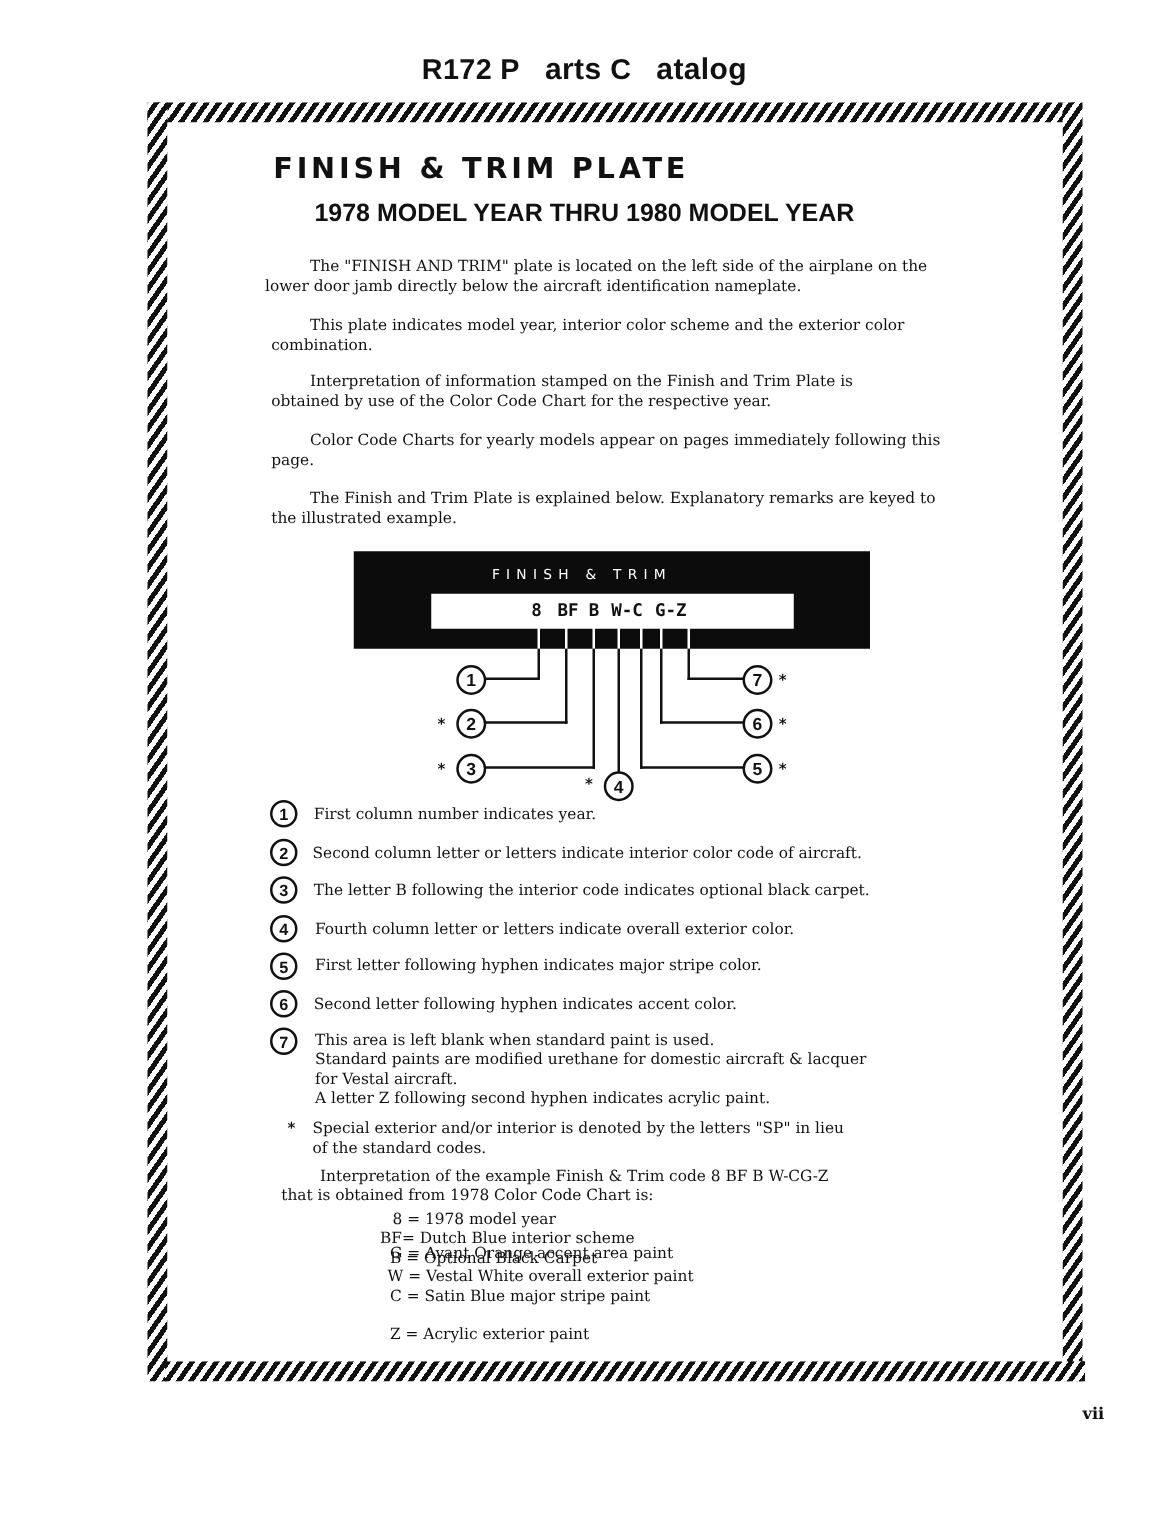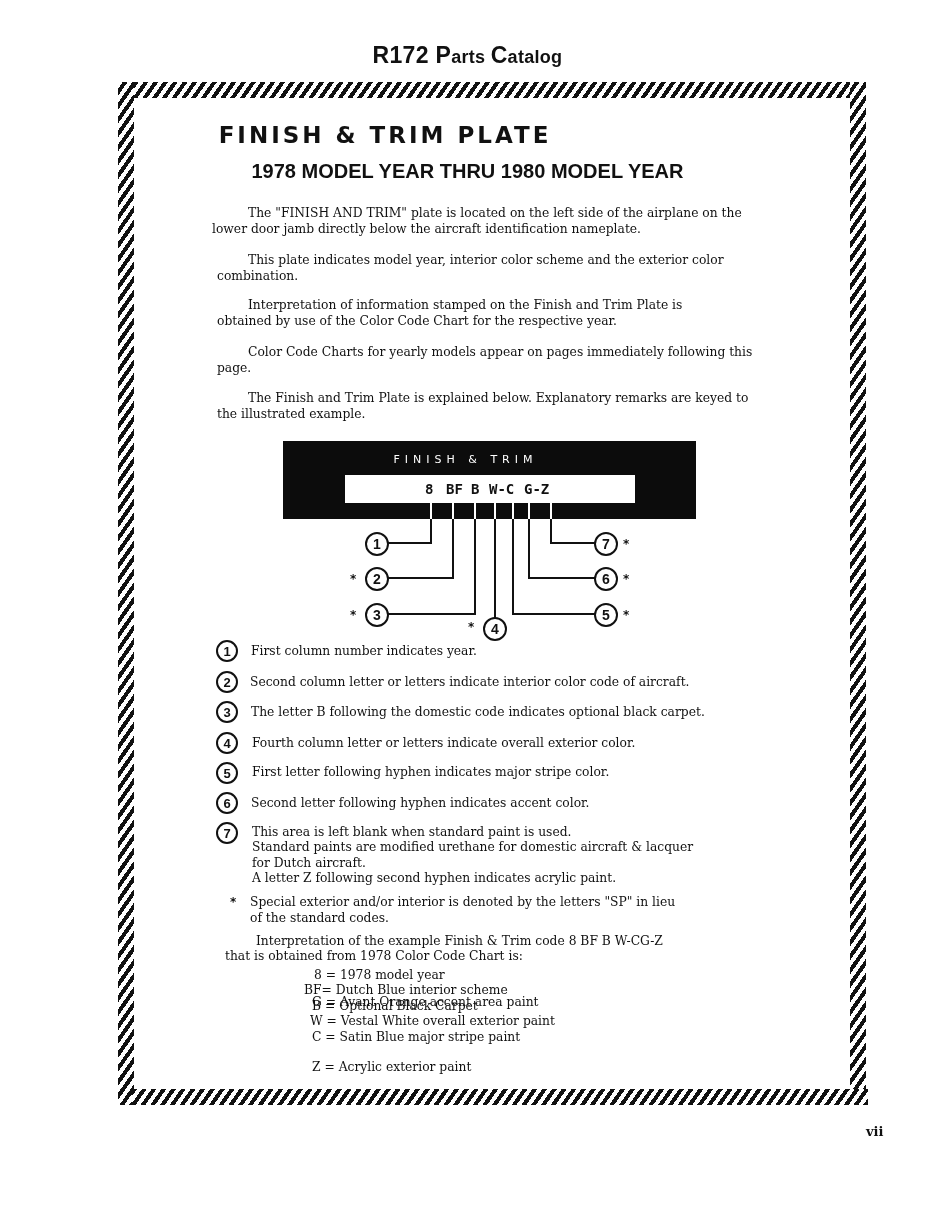--- a/index.html
+++ b/index.html
@@ -2,21 +2,21 @@
 <html><head>
 <meta charset="utf-8">
 <style>
   html, body { margin: 0; padding: 0; background: #ffffff; }
   body { width: 935px; height: 1211px; position: relative; overflow: hidden; color: #111; }
   .abs { position: absolute; }
   .header-title {
     left: 0; width: 935px; top: 42px; text-align: center;
     font-family: "Liberation Sans", sans-serif; font-weight: bold; font-size: 23px; letter-spacing: 0.3px;
   }
-  .header-title .small { font-size: 18px; }
+  .header-title .small { font-size: 24px; margin-left: 20px; }
   .hatch {
     background: repeating-linear-gradient(-55deg, #111 0px, #111 4px, #ffffff 4px, #ffffff 8px);
   }
   .border-top { left: 118px; top: 82px; width: 742px; height: 16px; }
   .border-bottom { left: 132px; top: 1089px; width: 736px; height: 16px; }
   .border-left { left: 118px; top: 82px; width: 16px; height: 1023px; }
   .border-right { left: 850px; top: 82px; width: 16px; height: 1023px; }
   .inner { left: 134px; top: 98px; width: 716px; height: 991px; background: #fff; }
 
   .doc-title {
@@ -133,35 +133,35 @@
 <div class="abs callout" style="left:594px; top:532px;">7</div>
 <div class="abs star" style="left:623px; top:537px;">*</div>
 
 <div class="abs legend-num" style="left:216px; top:640px;">1</div>
 <div class="abs legend-text" style="left:251px; top:643px;">First column number indicates year.</div>
 
 <div class="abs legend-num" style="left:216px; top:671px;">2</div>
 <div class="abs legend-text" style="left:250px; top:674px;text-align:right;">Second column letter or letters indicate interior color code of aircraft.</div>
 
 <div class="abs legend-num" style="left:216px; top:701px;">3</div>
-<div class="abs legend-text" style="left:251px; top:704px;">The letter B following the domestic code indicates optional black carpet.</div>
+<div class="abs legend-text" style="left:251px; top:704px;">The letter B following the interior code indicates optional black carpet.</div>
 
 <div class="abs legend-num" style="left:216px; top:732px;">4</div>
 <div class="abs legend-text" style="left:252px; top:735px;">Fourth column letter or letters indicate overall exterior color.</div>
 
 <div class="abs legend-num" style="left:216px; top:762px;">5</div>
 <div class="abs legend-text" style="left:252px; top:764px;">First letter following hyphen indicates major stripe color.</div>
 
 <div class="abs legend-num" style="left:216px; top:792px;">6</div>
 <div class="abs legend-text" style="left:251px; top:795px;">Second letter following hyphen indicates accent color.</div>
 
 <div class="abs legend-num" style="left:216px; top:822px;">7</div>
 <div class="abs legend-text" style="left:252px; top:824px;">This area is left blank when standard paint is used.</div>
 <div class="abs legend-text" style="left:252px; top:839px;">Standard paints are modified urethane for domestic aircraft &amp; lacquer</div>
-<div class="abs legend-text" style="left:252px; top:855px;">for Dutch aircraft.</div>
+<div class="abs legend-text" style="left:252px; top:855px;">for Vestal aircraft.</div>
 <div class="abs legend-text" style="left:252px; top:870px;">A letter Z following second hyphen indicates acrylic paint.</div>
 
 <div class="abs star" style="left:230px; top:895px;">*</div>
 <div class="abs legend-text" style="left:250px; top:894px;">Special exterior and/or interior is denoted by the letters "SP" in lieu</div>
 <div class="abs legend-text" style="left:250px; top:910px;">of the standard codes.</div>
 
 <div class="abs legend-text" style="left:256px; top:933px;">Interpretation of the example Finish &amp; Trim code 8 BF B W-CG-Z</div>
 <div class="abs legend-text" style="left:225px; top:948px;">that is obtained from 1978 Color Code Chart is:</div>
 
 <div class="abs interp-line" style="left:314px; top:968px;">8 = 1978 model year</div>

